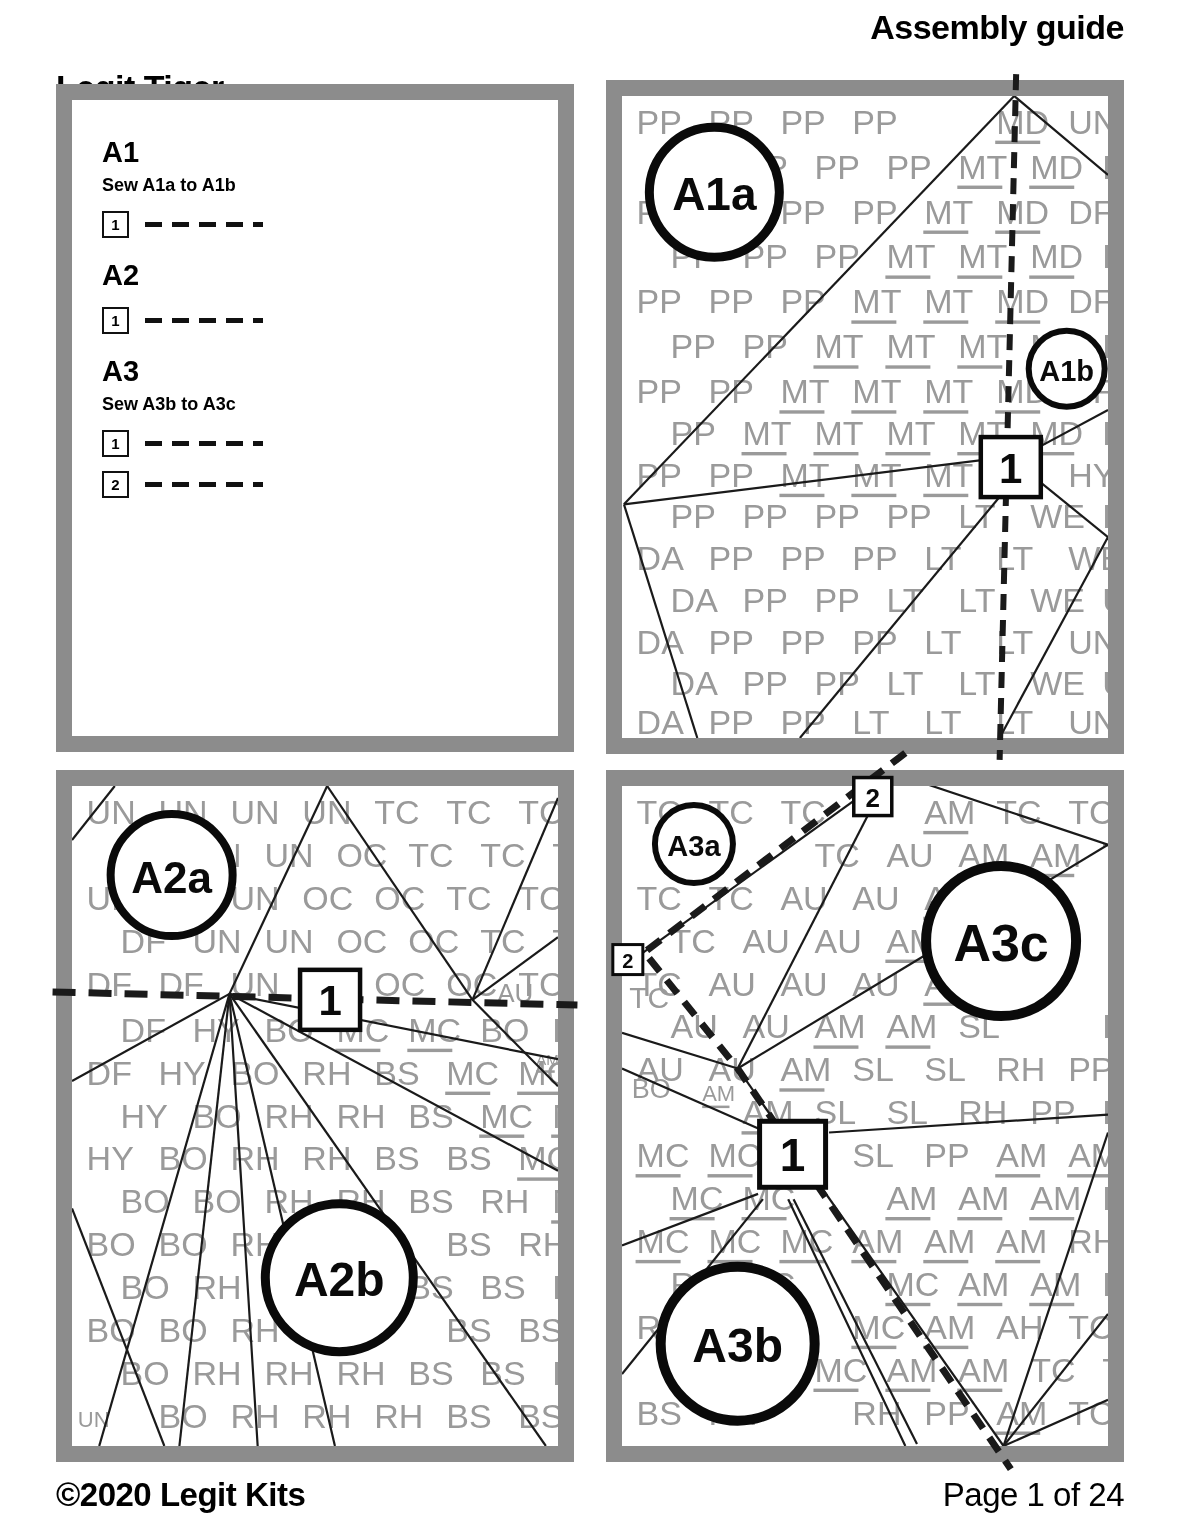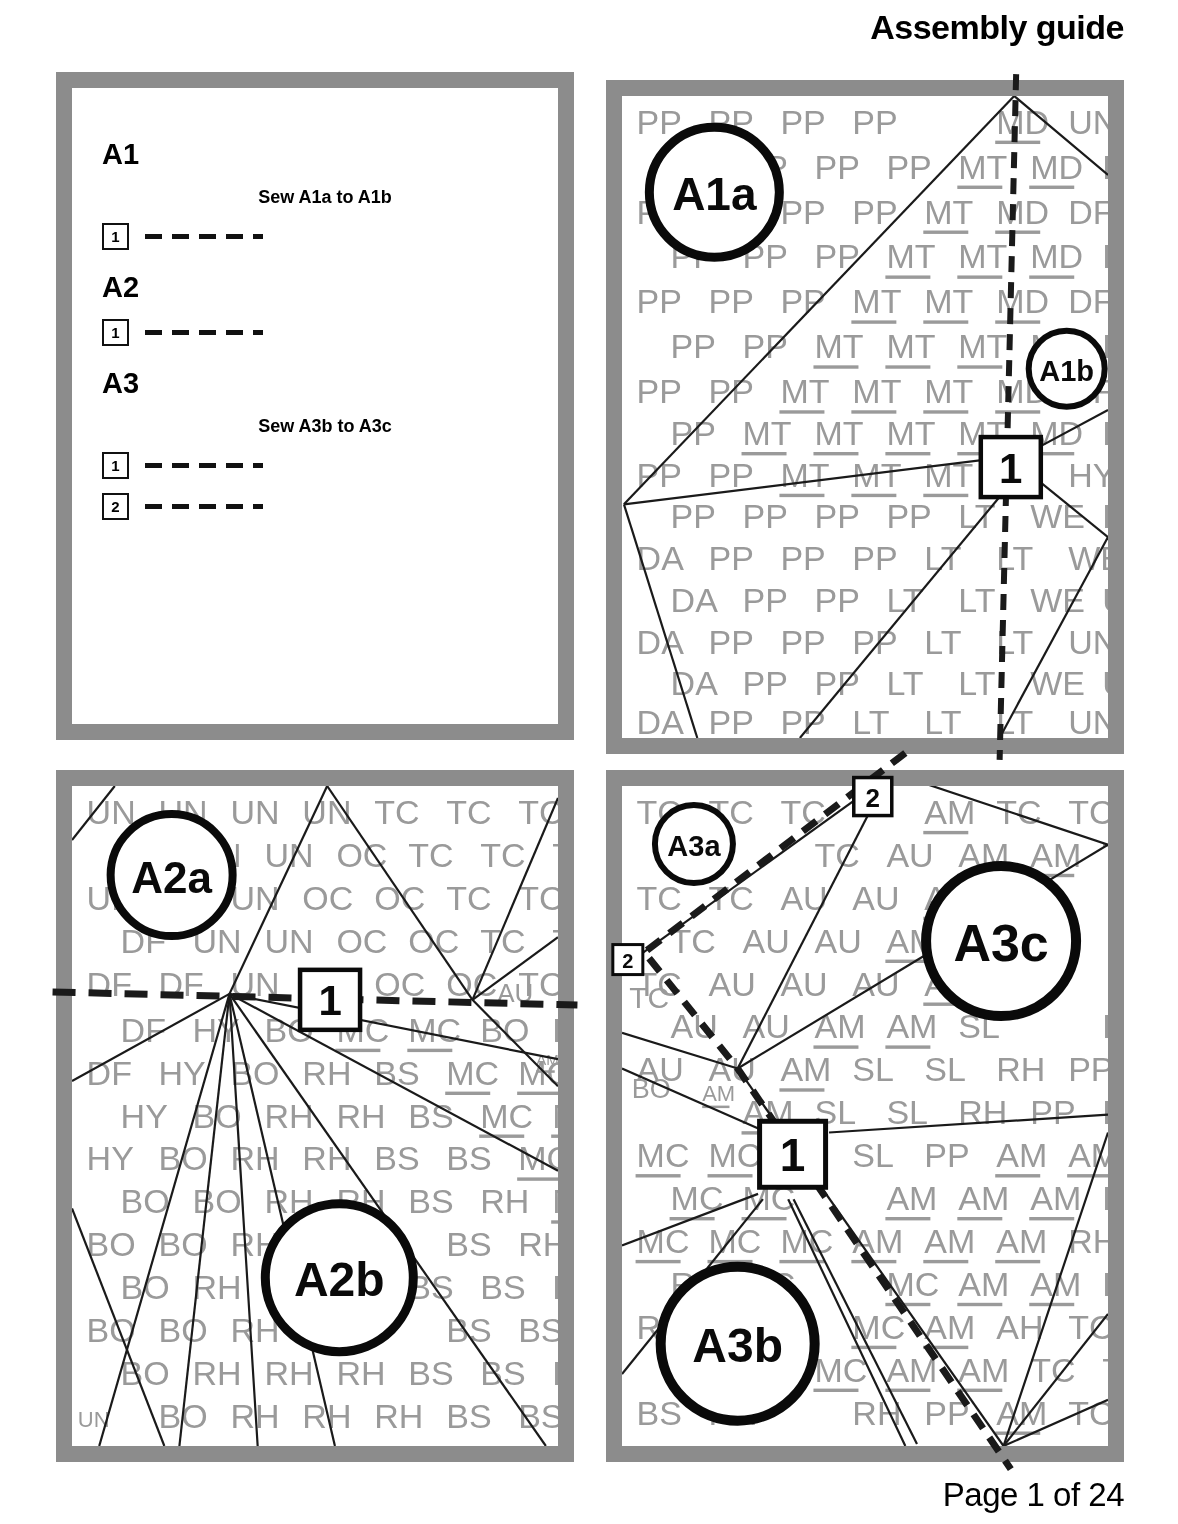--- a/index.html
+++ b/index.html
@@ -4,24 +4,24 @@
 <style>
   html,body{margin:0;padding:0;background:#fff;}
   body{width:1178px;height:1524px;font-family:"Liberation Sans",sans-serif;}
   .page{position:relative;width:1178px;height:1524px;background:#fff;overflow:hidden;color:#000;}
   .hdr-left{position:absolute;left:56px;top:24px;font-size:34px;font-weight:700;letter-spacing:-0.5px;margin-top:44px;}
   .hdr-right{position:absolute;right:54px;top:8px;font-size:34px;font-weight:700;letter-spacing:-0.5px;}
   .ftr-left{position:absolute;left:56px;top:1476px;font-size:33px;font-weight:700;letter-spacing:-0.5px;}
   .ftr-right{position:absolute;right:54px;top:1476px;font-size:33px;font-weight:400;letter-spacing:-0.5px;}
   .panel{position:absolute;}
   .panel svg{display:block;overflow:visible;}
-  #instructions{left:56px;top:72px;width:518px;height:668px;background:#fff;
-    border:16px solid #8c8c8c;box-sizing:border-box;padding:28px 10px 0 30px;}
+  #instructions{left:56px;top:84px;width:518px;height:668px;background:#fff;
+    border:16px solid #8c8c8c;box-sizing:border-box;padding:14px 10px 0 30px;}
   .ins-title{font-size:29px;font-weight:700;margin-top:22px;}
-  .ins-sew{font-size:18px;font-weight:700;margin-top:16px;text-align:center;}
+  .ins-sew{font-size:18px;font-weight:700;margin-top:6px;}
   .step-row{display:flex;align-items:center;margin-top:15px;height:26px;}
   .step-num{width:23px;height:23px;border:2.5px solid #111;box-sizing:content-box;
     display:flex;align-items:center;justify-content:center;font-size:15px;font-weight:700;flex:0 0 auto;}
   .step-dash{width:118px;height:5px;margin-left:16px;
     background:repeating-linear-gradient(90deg,#111 0 17px,transparent 17px 27px);}
   #panel-a1{left:606px;top:80px;width:518px;height:674px;}
   #panel-a2{left:56px;top:770px;width:518px;height:692px;}
   #panel-a3{left:606px;top:770px;width:518px;height:692px;}
   svg text{font-family:"Liberation Sans","DejaVu Sans",sans-serif;}
 </style>
@@ -537,15 +537,16 @@
         <polyline points="299.33799999999997,-17 38.355999999999995,182.32 131.668,298.48 404.8,699.0999999999999" fill="none" stroke="#1a1a1a" stroke-width="7" stroke-dasharray="17 11"></polyline>
         <rect x="153.58599999999998" y="351.28000000000003" width="66" height="66" fill="#fff" stroke="#0a0a0a" stroke-width="5"></rect>
         <text x="186.58599999999998" y="385.28000000000003" font-size="46" font-weight="700" fill="#0a0a0a" text-anchor="middle" dominant-baseline="central">1</text>
         <rect x="247.776" y="7.560000000000002" width="38" height="38" fill="#fff" stroke="#0a0a0a" stroke-width="3.5"></rect>
         <text x="266.776" y="27.560000000000002" font-size="26" font-weight="700" fill="#0a0a0a" text-anchor="middle" dominant-baseline="central">2</text>
         <rect x="6.832000000000001" y="174.58" width="30" height="30" fill="#fff" stroke="#0a0a0a" stroke-width="3"></rect>
         <text x="21.832" y="190.58" font-size="20" font-weight="700" fill="#0a0a0a" text-anchor="middle" dominant-baseline="central">2</text>
       </svg>
   </div>
 
+  <div class="ftr-left">©2020 Legit Kits</div>
   <div class="ftr-right">Page 1 of 24</div>
 
 </div>
 
 </body></html>

